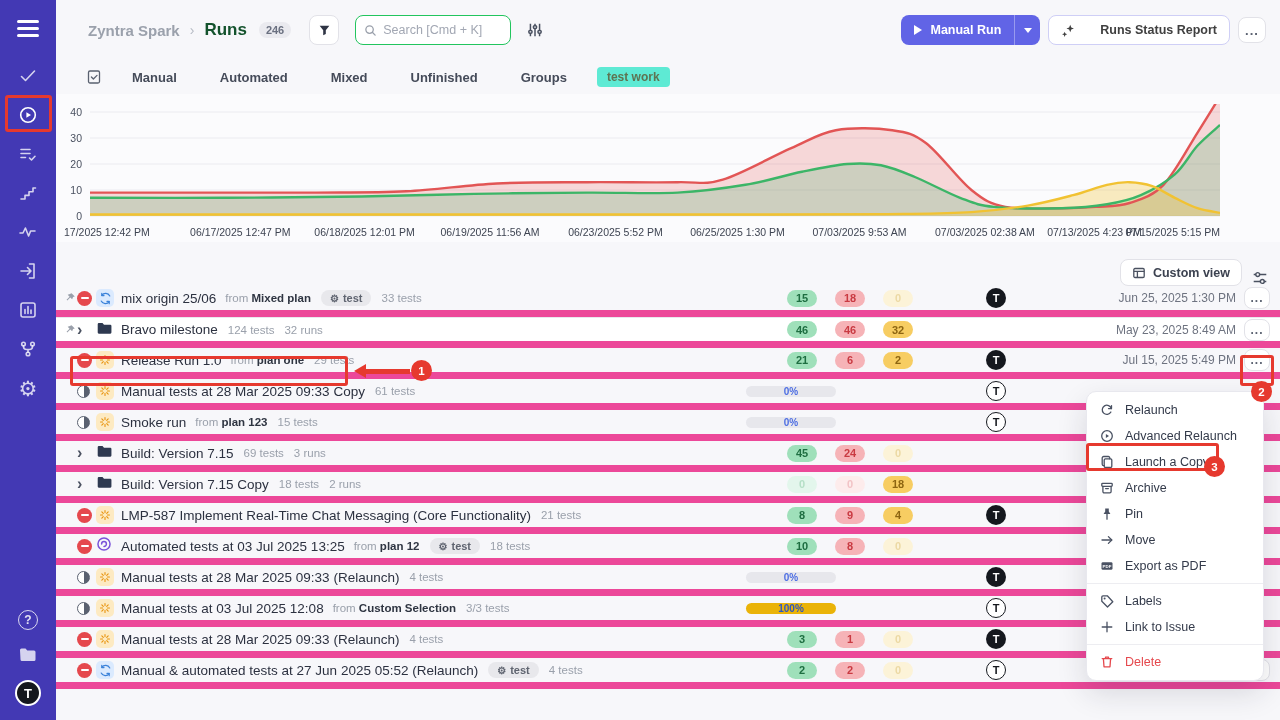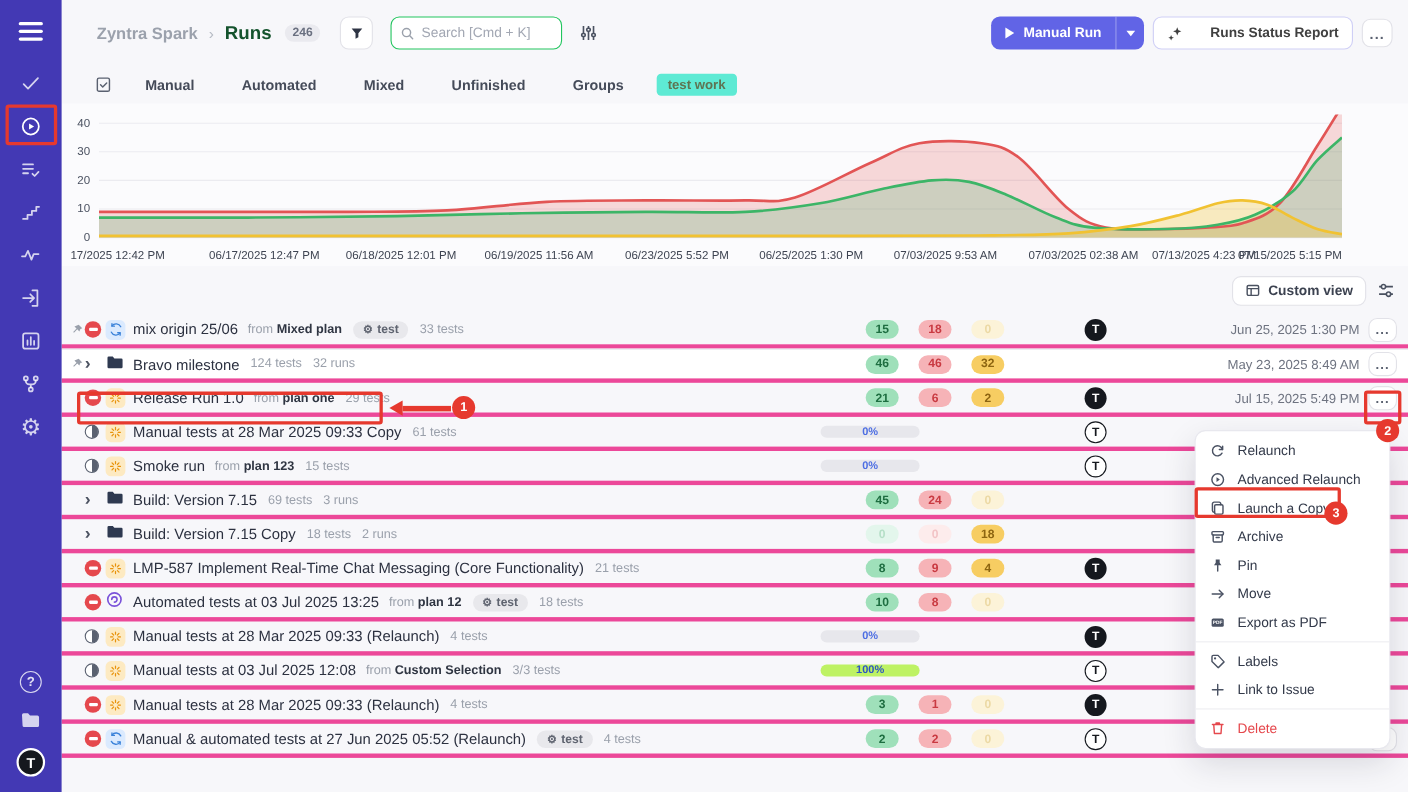--- a/index.html
+++ b/index.html
@@ -42,25 +42,25 @@
   .tabs{display:flex;align-items:center;gap:30px;padding-left:30px;height:34px}
   .tabs .lead-ico{width:16px;height:16px;color:#5a6170}
   .tab{font-size:13px;font-weight:600;color:#454b59;cursor:pointer}
   .tab-badge{background:#5eead4;color:#5e7452;font-size:12px;font-weight:700;padding:3px 10px;border-radius:4px;cursor:pointer}
   
   .chart-panel{position:relative;height:148px;background:#fbfbfd}
   .chart-svg{position:absolute;left:34px;top:10px}
   .ytick{position:absolute;left:0;width:26px;text-align:right;font-size:10.5px;color:#4a5160}
   .xtick{position:absolute;top:132px;font-size:10.5px;color:#3e4452;white-space:nowrap}
   
-  .list-toolbar{height:44px;display:flex;align-items:center;justify-content:flex-end;padding-right:12px;gap:10px}
+  .list-toolbar{height:44px;display:flex;align-items:flex-end;justify-content:flex-end;padding-right:12px;gap:10px}
   .btn-customview{height:27px;border:1px solid #e2e2e8;background:#fff;border-radius:8px;display:flex;align-items:center;gap:7px;padding:0 11px;font-size:12.5px;font-weight:600;color:#3c4250;cursor:pointer}
   .btn-customview svg{width:14px;height:14px;color:#4a5160}
   
-  .run-row{position:relative;height:31px;border-bottom:4px solid #ec4899;display:flex;align-items:center;padding-left:8px}
+  .run-row{position:relative;height:31px;border-bottom:7px solid #ec4899;display:flex;align-items:center;padding-left:8px}
   .run-row.highlight{background:#fff;border-top:1px solid #e8e8ed}
   .slot-pin{width:13px;flex:none;color:#9aa0ab;display:flex;align-items:center}
   .slot-pin svg{width:12px;height:12px}
   .slot-status{width:19px;flex:none;display:flex;align-items:center}
   .slot-type{width:25px;flex:none;display:flex;align-items:center}
   .st-blocked{width:15px;height:15px;border-radius:50%;background:#e5484d;position:relative}
   .st-blocked:after{content:"";position:absolute;left:3.5px;top:6.4px;width:8px;height:2.2px;background:#fff;border-radius:1px}
   .st-progress{width:13px;height:13px;border-radius:50%;border:1.5px solid #5a6170;background:linear-gradient(90deg,#fff 50%,#5a6170 50%)}
   .chev-right{font-size:16px;font-weight:700;color:#4a5160;line-height:1;cursor:pointer}
   .type-manual{width:18px;height:18px;border-radius:5px;background:#fdeac2;display:flex;align-items:center;justify-content:center}
@@ -76,21 +76,21 @@
   .run-meta{font-size:11.5px;color:#9aa0ab;margin-left:10px;white-space:nowrap}
   .counts{position:absolute;left:731px;display:flex;gap:18px;align-items:center}
   .pill{min-width:30px;height:17px;border-radius:9px;font-size:11px;font-weight:700;display:inline-flex;align-items:center;justify-content:center;padding:0 6px}
   .pill.green{background:#9fe0ba;color:#1e6e41}
   .pill.red{background:#f6b3b7;color:#c93a42}
   .pill.yellow{background:#f7cd62;color:#8d6511}
   .pill.green.faded{background:#e3f6ec;color:#b5dfc7}
   .pill.red.faded{background:#fdecec;color:#f2c3c6}
   .pill.yellow.faded{background:#fcf3d8;color:#ecd9a4}
   .progress{position:absolute;left:690px;width:90px;height:11px;border-radius:6px;background:#e7e7ec;display:flex;align-items:center;justify-content:center;font-size:10px;font-weight:700;color:#4d6ee3}
-  .progress.full{background:#bef264;color:#2d56c4}
+  .progress.full{background:#eab308;color:#2d56c4}
   .avatar{position:absolute;left:930px;width:20px;height:20px;border-radius:50%;display:flex;align-items:center;justify-content:center;font-size:11px;font-weight:700}
   .avatar.filled{background:#15181e;color:#fff}
   .avatar.outline{background:#fff;color:#15181e;border:1.6px solid #15181e}
   .run-date{position:absolute;right:44px;font-size:12px;color:#6e7380;white-space:nowrap}
   .row-kebab{position:absolute;right:10px;width:26px;height:22px;font-size:12px}
   
   .context-menu{position:absolute;left:1086px;top:391px;width:178px;background:#fff;border:1px solid #e8e8ee;border-radius:10px;box-shadow:0 12px 30px rgba(25,30,50,.14);padding:5px 0;z-index:40}
   .menu-item{display:flex;align-items:center;gap:11px;height:26px;padding:0 13px;font-size:12.5px;color:#333a4a;font-weight:500;cursor:pointer}
   .menu-item .mi-ico{width:14px;height:14px;color:#4a5263;display:flex;align-items:center;justify-content:center;flex:none}
   .menu-item .mi-ico svg{width:14px;height:14px}

